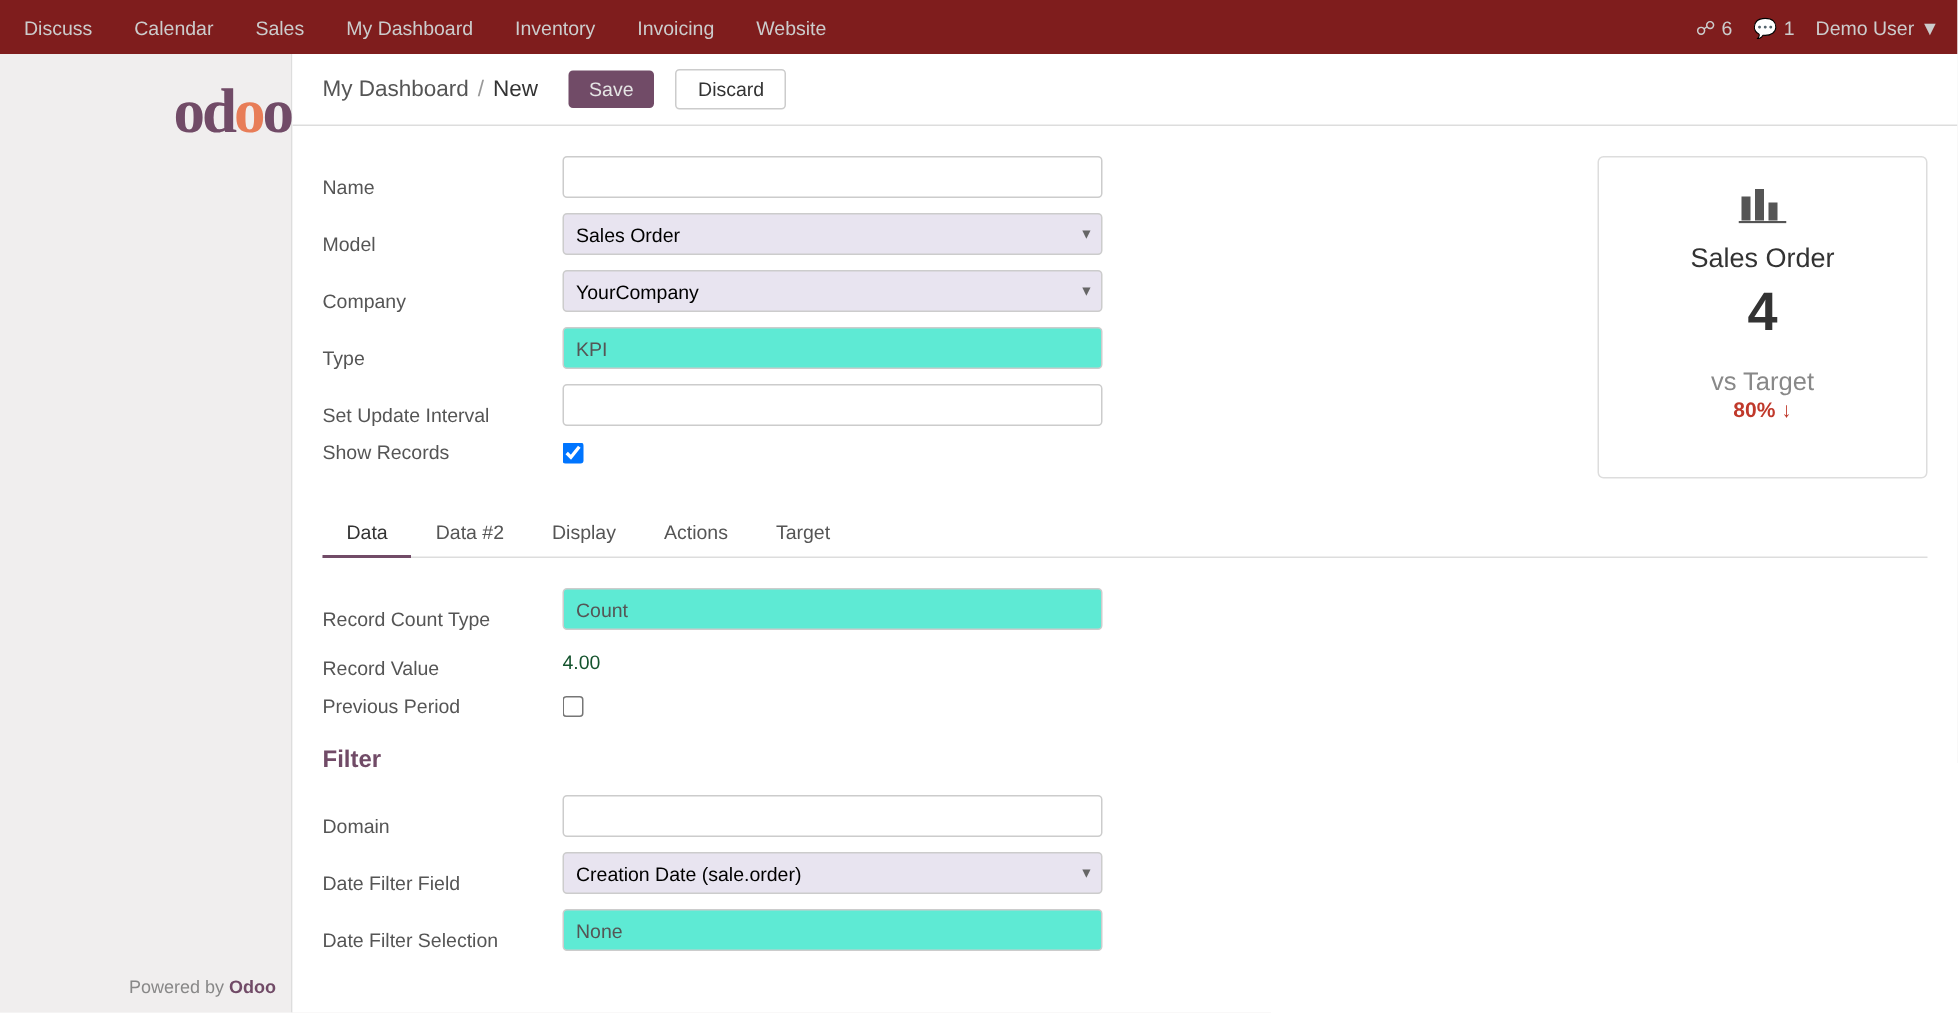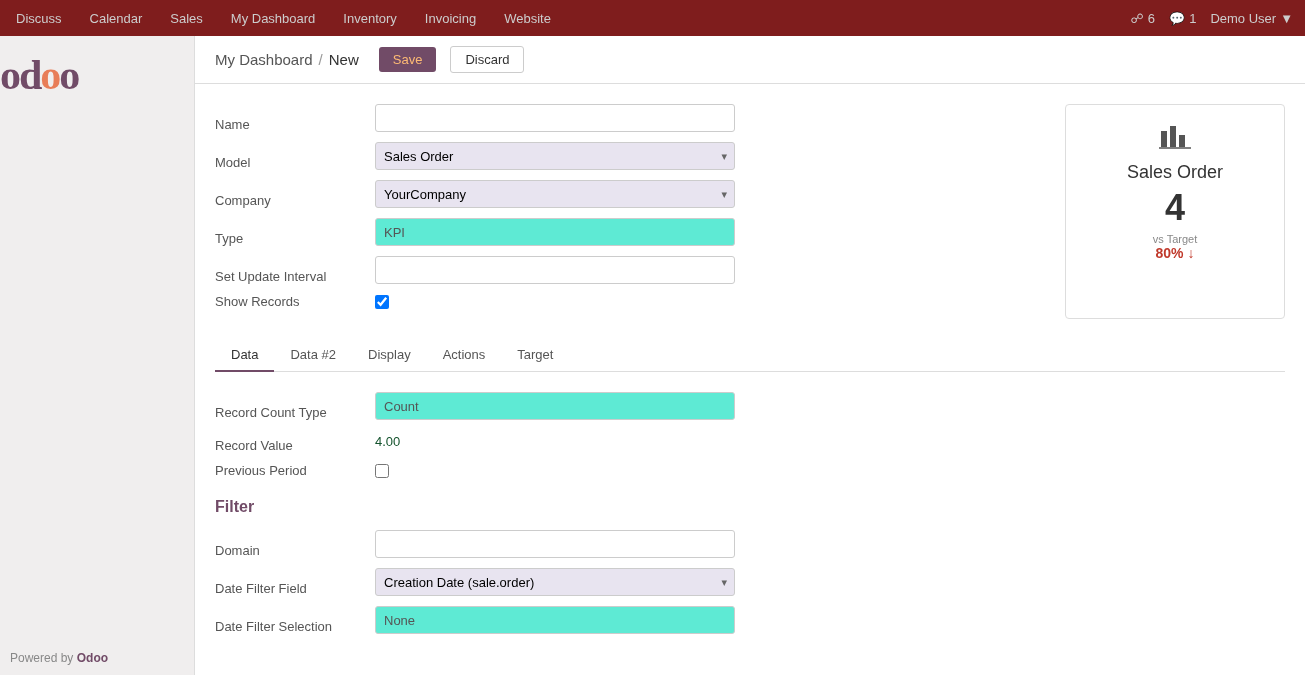--- a/index.html
+++ b/index.html
@@ -32,21 +32,21 @@
     .topnav-right span { display: flex; align-items: center; gap: 4px; cursor: pointer; }
 
     
     .layout { display: flex; min-height: calc(100vh - 36px); }
     .sidebar {
       width: 195px;
       background: #f0eeee;
       border-right: 1px solid #ddd;
       display: flex;
       flex-direction: column;
-      align-items: flex-start;
+      align-items: flex-end;
       padding-top: 18px;
     }
     .logo {
       font-size: 42px;
       font-weight: bold;
       color: #714b67;
       letter-spacing: -2px;
       line-height: 1;
       font-family: Georgia, serif;
     }
@@ -70,21 +70,21 @@
       align-items: center;
       gap: 14px;
       background: #fff;
     }
     .breadcrumb { display: flex; align-items: center; gap: 6px; font-size: 15px; color: #555; }
     .breadcrumb a { color: #555; text-decoration: none; }
     .breadcrumb .sep { color: #999; }
     .breadcrumb .current { color: #333; font-weight: 500; }
     .btn-save {
       background: #714b67;
-      color: #fdba74;
+      color: #e5e5e5;
       border: none;
       padding: 5px 14px;
       border-radius: 3px;
       cursor: pointer;
       font-size: 13px;
       margin-left: 6px;
     }
     .btn-discard {
       background: #fff;
       color: #333;
@@ -181,23 +181,23 @@
       font-weight: 500;
       color: #333;
       margin-bottom: 4px;
     }
     .preview-card .card-value {
       font-size: 36px;
       font-weight: bold;
       color: #333;
     }
     .preview-card .vs-target {
-      font-size: 11px;
+      font-size: 17px;
       color: #888;
-      margin-top: 4px;
+      margin-top: 16px;
     }
     .preview-card .pct {
       font-size: 14px;
       color: #c0392b;
       font-weight: bold;
     }
 
     
     .tabs-area { padding: 20px 20px 0 20px; }
     .tabs { display: flex; border-bottom: 1px solid #ddd; margin-bottom: 0; }

